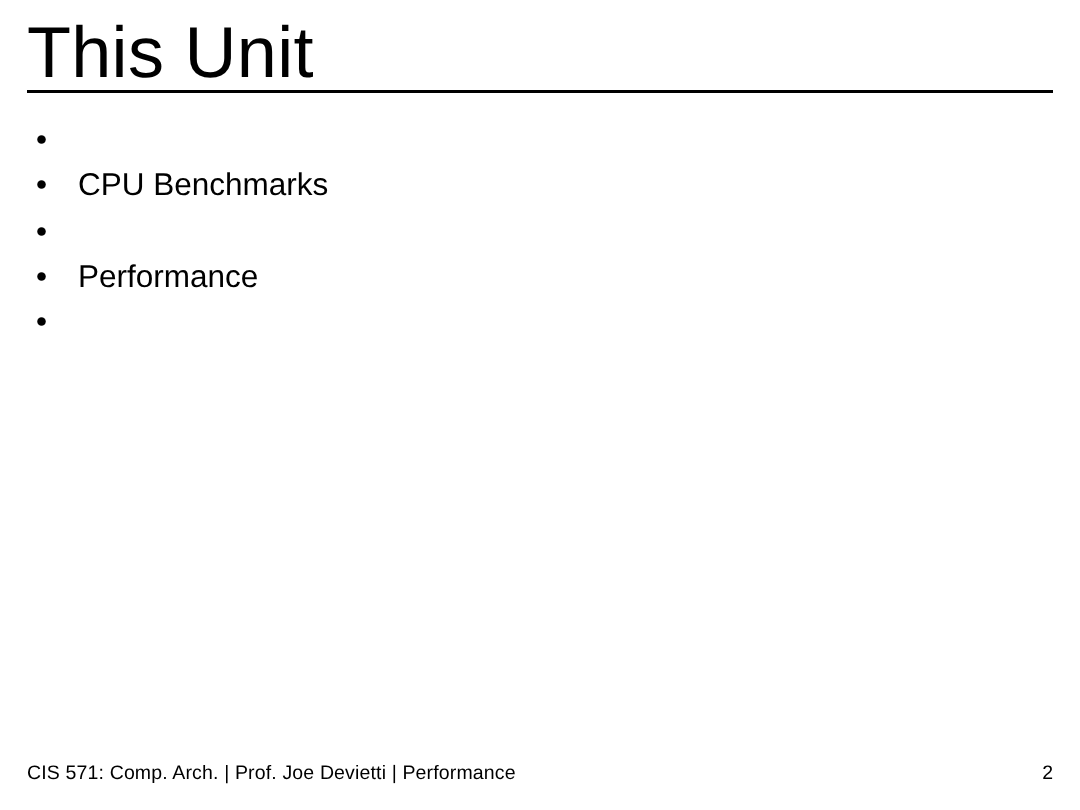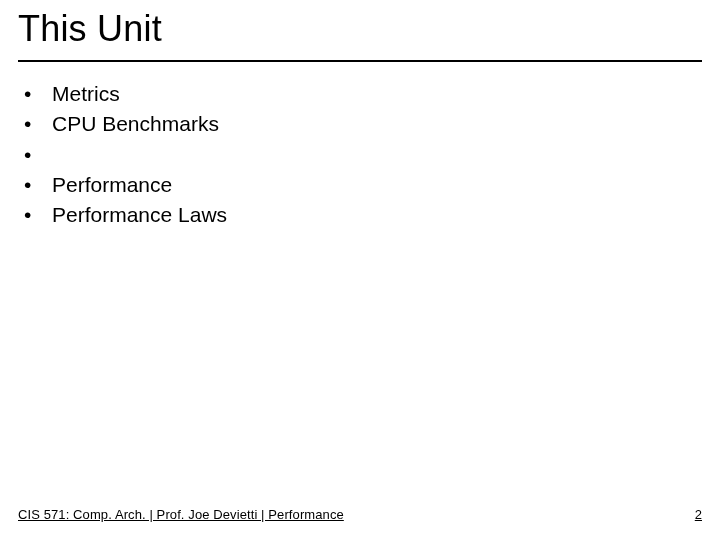--- a/index.html
+++ b/index.html
@@ -15,21 +15,21 @@
   .slide {
     position: relative;
     width: 720px;
     height: 540px;
     box-sizing: border-box;
   }
   .title {
     position: absolute;
     top: 8px;
     left: 18px;
-    font-size: 36px;
+    font-size: 48px;
     font-weight: 400;
     letter-spacing: 0.2px;
   }
   .title-rule {
     position: absolute;
     top: 60px;
     left: 18px;
     width: 684px;
     height: 0;
     border-top: 2px solid #000;
@@ -62,56 +62,53 @@
   .footer {
     position: absolute;
     bottom: 18px;
     left: 18px;
     right: 18px;
     display: flex;
     justify-content: space-between;
     align-items: flex-end;
     font-size: 13px;
     color: #000;
-    text-decoration: underline;
   }
   .footer .left {
     letter-spacing: 0.1px;
   }
   .footer .page {
     font-size: 13px;
   }
 </style>
 </head>
 <body>
 
 <div class="slide">
   <div class="title">This Unit</div>
   <div class="title-rule"></div>
 
   <div class="body">
     <ul class="bullets">
       <li>
         <span class="dot">•</span>
-        <span>Metrics</span>
       </li>
       <li>
         <span class="dot">•</span>
         <span>CPU Benchmarks</span>
       </li>
       <li>
         <span class="dot">•</span>
       </li>
       <li>
         <span class="dot">•</span>
         <span>Performance</span>
       </li>
       <li>
         <span class="dot">•</span>
-        <span>Performance Laws</span>
       </li>
     </ul>
   </div>
 
   <div class="footer">
     <span class="left">CIS 571: Comp. Arch.  |  Prof. Joe Devietti  |  Performance</span>
     <span class="page">2</span>
   </div>
 </div>
 

